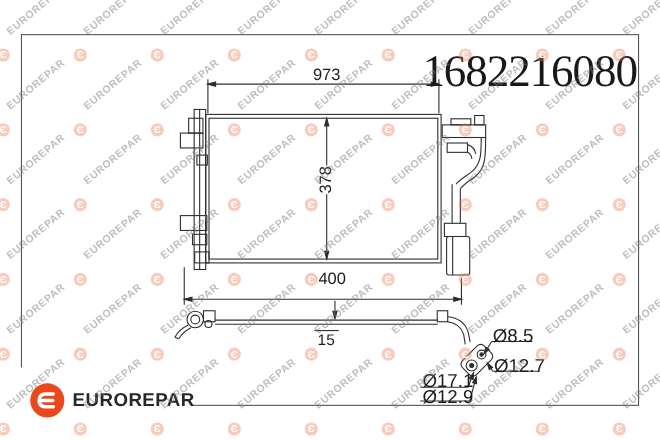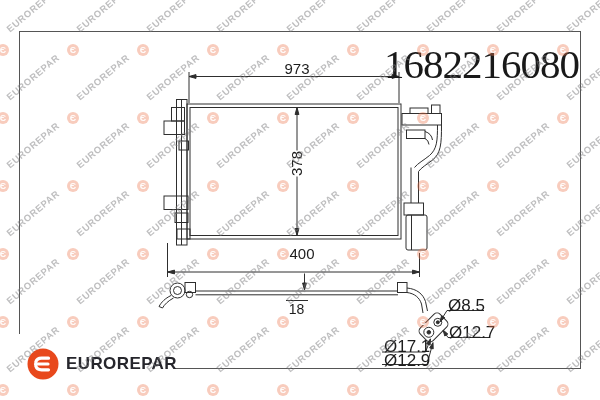--- a/index.html
+++ b/index.html
@@ -148,21 +148,21 @@
       <polygon points="430.5,338.8 430.1,345.1 426.7,343.8" fill="#2e2e2e"></polygon>
       <line x1="382" y1="364.5" x2="427" y2="364.5"></line>
       <line x1="427" y1="364.5" x2="432.3" y2="345"></line>
       <polygon points="433,342.6 433.2,348.9 429.7,347.9" fill="#2e2e2e"></polygon>
     </g>
   </svg>
 
   <span class="dim" id="l587">973</span>
   <span class="dim" id="l378">378</span>
   <span class="dim" id="l700">400</span>
-  <span class="dim" id="l16">18</span>
+  <span class="dim" id="l16">15</span>
   <span class="dia" id="d85">Ø8.5</span>
   <span class="dia" id="d127">Ø12.7</span>
   <span class="dia" id="d171">Ø17.1</span>
   <span class="dia" id="d129">Ø12.9</span>
 
   <div id="part-number">1682216080</div>
 
   <div id="logo">
     <svg width="32" height="32" viewBox="0 0 32 32">
       <circle cx="16" cy="16" r="15.5" fill="#e8481c"></circle>

